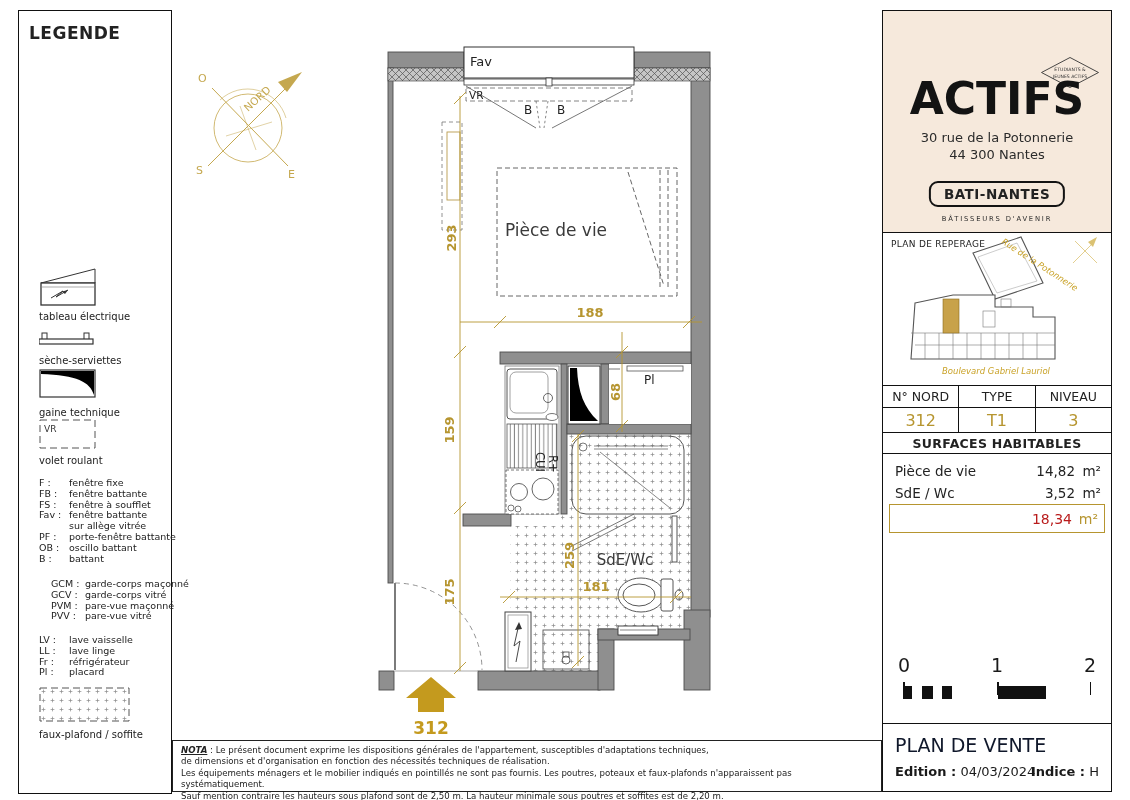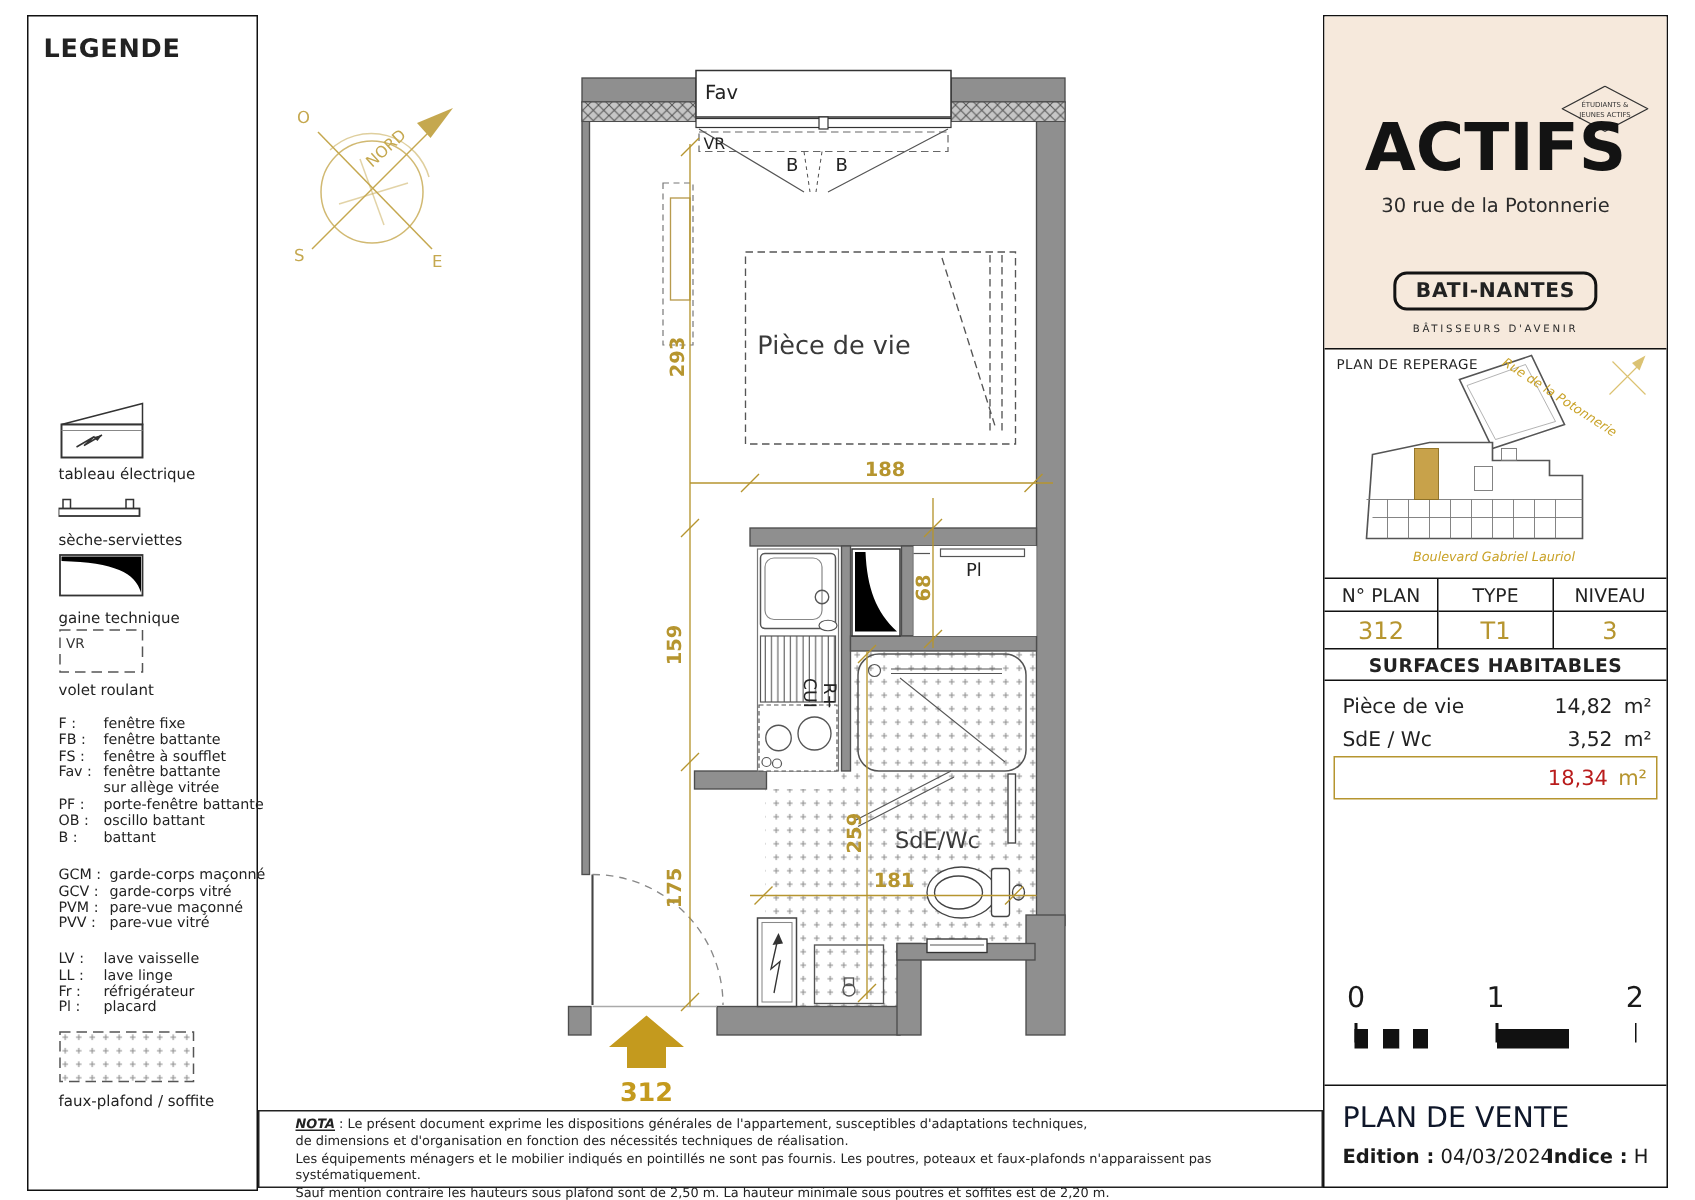--- a/index.html
+++ b/index.html
@@ -7,30 +7,30 @@
   #sheet { position:relative; width:1130px; height:800px; background:#fff; overflow:hidden; }
 
   
   #legend { position:absolute; left:18px; top:10px; width:154px; height:784px; border:1.5px solid #111; background:#fff; }
   #legend .ltitle { position:absolute; left:10px; top:12px; font-size:17px; font-weight:bold; letter-spacing:.5px; }
   .licon { position:absolute; left:20px; }
   .llabel { position:absolute; left:20px; font-size:10px; color:#222; white-space:nowrap; }
   .lblock { position:absolute; left:20px; font-size:9.5px; line-height:10.8px; color:#222; }
   .lrow { display:flex; white-space:nowrap; }
   .lrow .abbr { width:30px; flex:0 0 auto; }
-  .lrow .abbr2 { width:34px; flex:0 0 auto; }
+  .lrow .abbr2 { width:34px; flex:0 0 auto;margin-left:12px; }
 
   
   #compass { position:absolute; left:190px; top:66px; }
   #floorplan { position:absolute; left:365px; top:42px; }
   .dim { fill:#b6952f; font-weight:bold; font-size:13px; }
   .roomlabel { fill:#3a3a3a; }
 
   
-  #nota { position:absolute; left:172px; top:740px; width:710px; height:52px; border:1px solid #222; padding:4px 24px; font-size:8.6px; line-height:11.4px; color:#222; }
+  #nota { position:absolute; left:172px; top:740px; width:710px; height:52px; border:1px solid #222; padding:4px 8px; font-size:8.6px; line-height:11.4px; color:#222; }
   #nota .nt { font-weight:bold; font-style:italic; text-decoration:underline; }
 
   
   #rightcol { position:absolute; left:882px; top:10px; width:230px; height:782px; border:1.5px solid #111; background:#fff; }
   #brand { position:relative; height:222px; background:#f6e9dc; border-bottom:1.5px solid #111; }
   #brand .badge { position:absolute; right:12px; top:46px; }
   #brand .bname { position:absolute; left:0; right:0; top:62px; text-align:center; font-size:44px; font-weight:800; letter-spacing:0px; color:#131313; }
   #brand .addr { position:absolute; left:0; right:0; top:118px; text-align:center; font-size:13px; line-height:17px; color:#2b2b2b; font-weight:500; }
   #brand .builder { position:absolute; left:50%; top:170px; transform:translateX(-50%); border:2px solid #131313; border-radius:9px; padding:3px 13px; font-size:13.5px; font-weight:bold; letter-spacing:.5px; white-space:nowrap; background:transparent; }
   #brand .tagline { position:absolute; left:0; right:0; top:204px; text-align:center; font-size:6.8px; letter-spacing:1.8px; color:#2b2b2b; }
@@ -365,20 +365,21 @@
 
     <div id="brand">
       <svg class="badge" width="58" height="31" viewBox="0 0 58 31">
         <polygon points="29,0.5 57.5,15.5 29,30.5 0.5,15.5" fill="none" stroke="#333" stroke-width="0.9"></polygon>
         <text x="29" y="14" font-size="4.6" text-anchor="middle" fill="#333">ÉTUDIANTS &amp;</text>
         <text x="29" y="21" font-size="4.6" text-anchor="middle" fill="#333">JEUNES ACTIFS</text>
       </svg>
       <div class="bname">ACTIFS</div>
       <div class="addr">
         <div>30 rue de la Potonnerie</div>
+        <div>44 300 Nantes</div>
       </div>
       <div class="builder">BATI-NANTES</div>
       <div class="tagline">BÂTISSEURS D'AVENIR</div>
     </div>
 
     <div id="reperage">
       <div class="rtitle">PLAN DE REPERAGE</div>
       <svg width="226" height="147" viewBox="0 0 226 147" style="position:absolute;left:0;top:0">
         <g stroke="#555" fill="#fff" stroke-width="1.1">
           <polygon points="90,20 138,4 160,50 112,66"></polygon>
@@ -396,21 +397,21 @@
         <text x="113" y="141" font-size="8.5" font-style="italic" fill="#c9a227" text-anchor="middle">Boulevard Gabriel Lauriol</text>
         <g stroke="#c9a227" stroke-width="0.8" opacity="0.65">
           <path d="M190,30 L212,8 M192,8 L214,30"></path>
           <polygon points="214,4 205,9 210,14" fill="#c9a227" stroke="none"></polygon>
         </g>
       </svg>
     </div>
 
     <div id="apttable">
       <div class="col">
-        <div class="th">N° PLAN</div>
+        <div class="th">N° NORD</div>
         <div class="tv">312</div>
       </div>
       <div class="col">
         <div class="th">TYPE</div>
         <div class="tv">T1</div>
       </div>
       <div class="col">
         <div class="th">NIVEAU</div>
         <div class="tv">3</div>
       </div>

